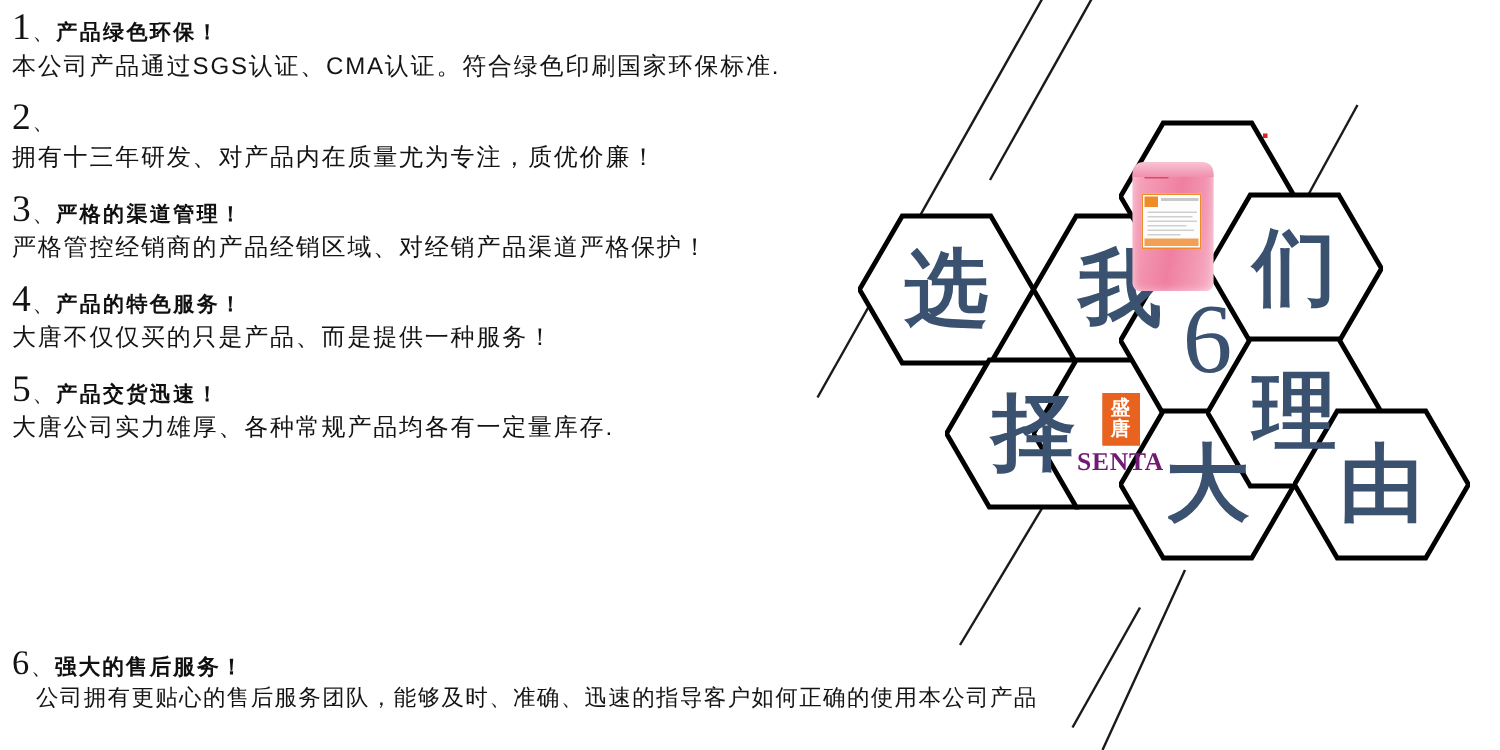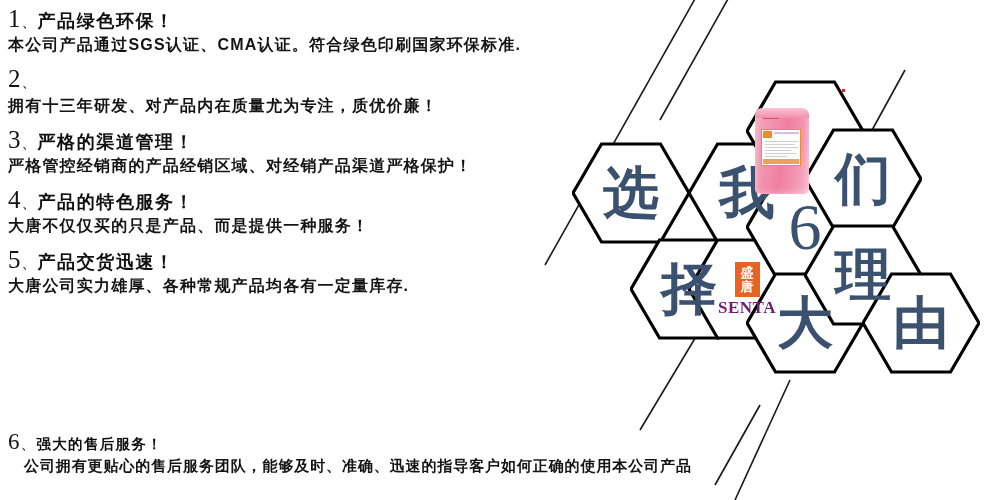--- a/index.html
+++ b/index.html
@@ -48,33 +48,32 @@
     letter-spacing: 0px;
     color: #131313;
     font-family: "Liberation Serif", "DejaVu Serif", serif;
   }
   .reason-sep {
     font-size: 15px;
     color: #131313;
     margin: 0 1px 0 1px;
   }
   .reason-title {
-    font-size: 18px;
+    font-size: 14px;
     font-weight: 700;
     letter-spacing: 1.6px;
     color: #101010;
   }
   .reason-body {
     font-size: 16px;
     letter-spacing: 1.2px;
     color: #141414;
     line-height: 1.5;
     margin-top: 1px;
     white-space: nowrap;
-    font-weight: bold;
   }
   
   .reason.last {
     position: absolute;
     left: 0;
     top: 430px;
     width: 990px;
   }
   .reason.last .reason-num { font-size: 23px; }
   .reason.last .reason-title { font-size: 14.5px; letter-spacing: 1.3px; }

